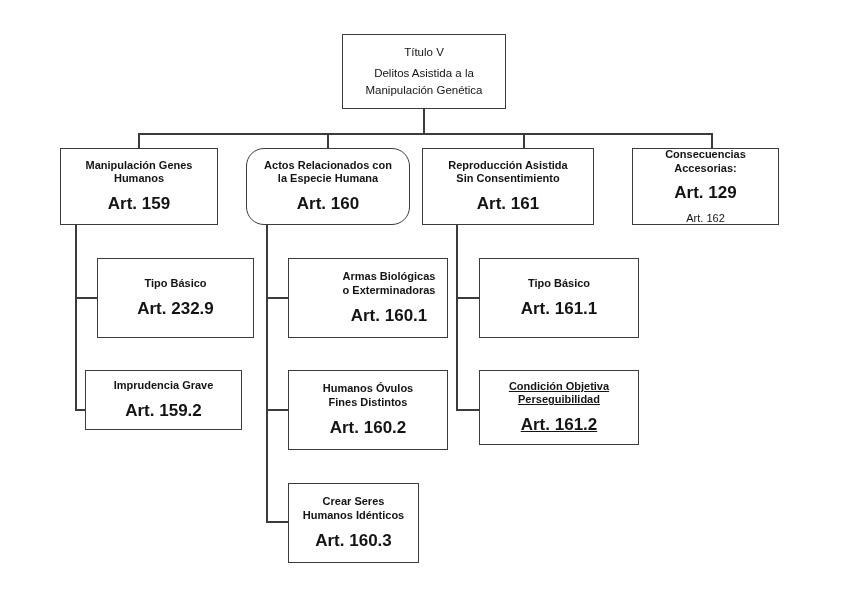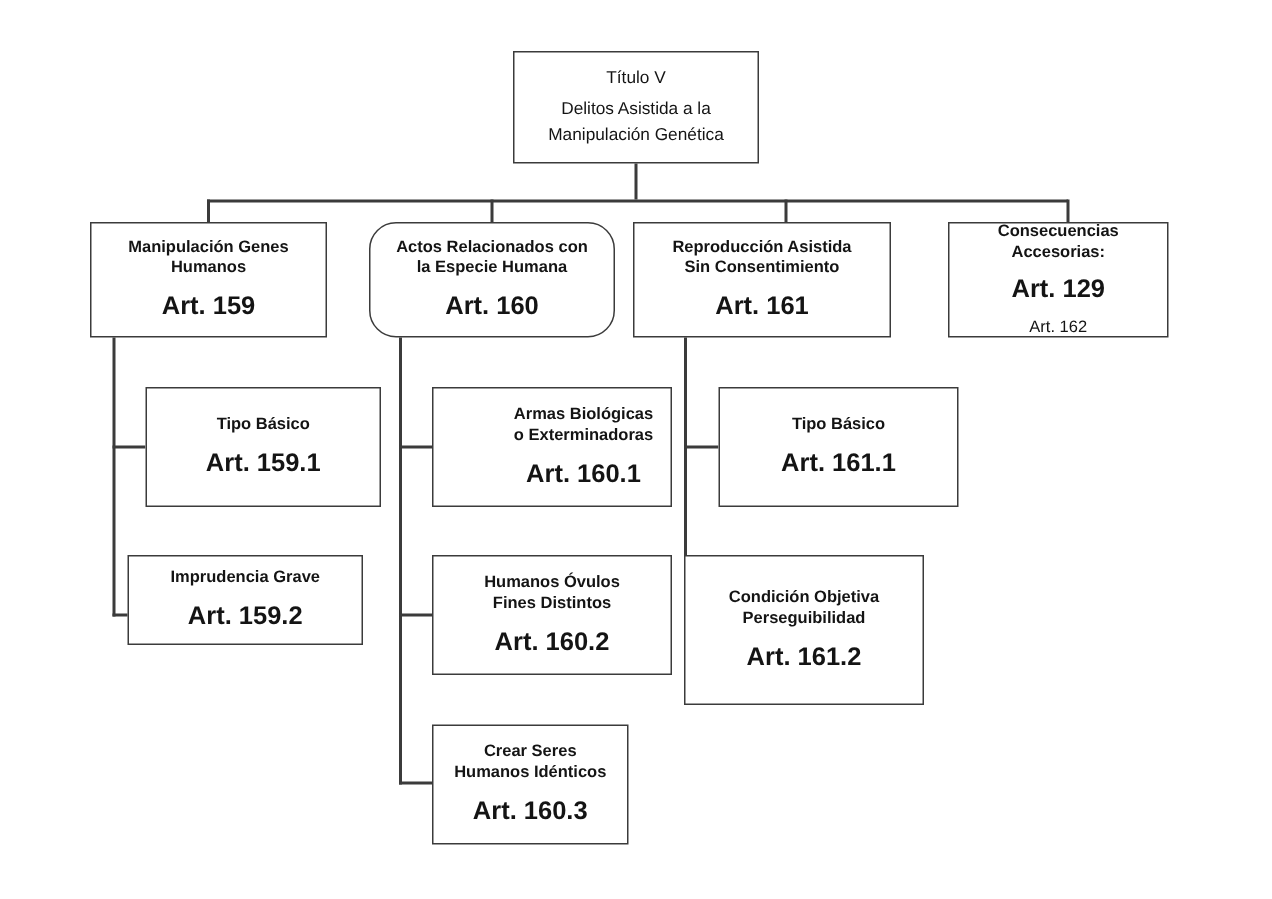--- a/index.html
+++ b/index.html
@@ -125,21 +125,21 @@
   <div class="conn h" style="left:266px; top:521px; width:22px;"></div>
 
   <div class="conn v" style="left:456px; top:225px; height:186px;"></div>
   <div class="conn h" style="left:456px; top:297px; width:23px;"></div>
   <div class="conn h" style="left:456px; top:409px; width:23px;"></div>
 
   <div class="node" style="left:97px; top:258px; width:157px; height:80px;">
     <div class="title">
       <span class="tline">Tipo Básico</span>
     </div>
-    <div class="article">Art. 159.1</div>
+    <div class="article">Art. 232.9</div>
   </div>
 
   <div class="node" style="left:85px; top:370px; width:157px; height:60px;">
     <div class="title">
       <span class="tline">Imprudencia Grave</span>
     </div>
     <div class="article">Art. 159.2</div>
   </div>
 
   <div class="node" style="left:288px; top:258px; width:160px; height:80px;padding-left:46px;">
@@ -166,21 +166,21 @@
     <div class="article">Art. 160.3</div>
   </div>
 
   <div class="node" style="left:479px; top:258px; width:160px; height:80px;">
     <div class="title">
       <span class="tline">Tipo Básico</span>
     </div>
     <div class="article">Art. 161.1</div>
   </div>
 
-  <div class="node" style="left:456px; top:370px; width:160px; height:100px;">
+  <div class="node" style="left:479px; top:370px; width:160px; height:75px;text-decoration:underline;">
     <div class="title">
       <span class="tline">Condición Objetiva</span>
       <span class="tline">Perseguibilidad</span>
     </div>
     <div class="article">Art. 161.2</div>
   </div>
 
 </div>
 
 </body></html>

